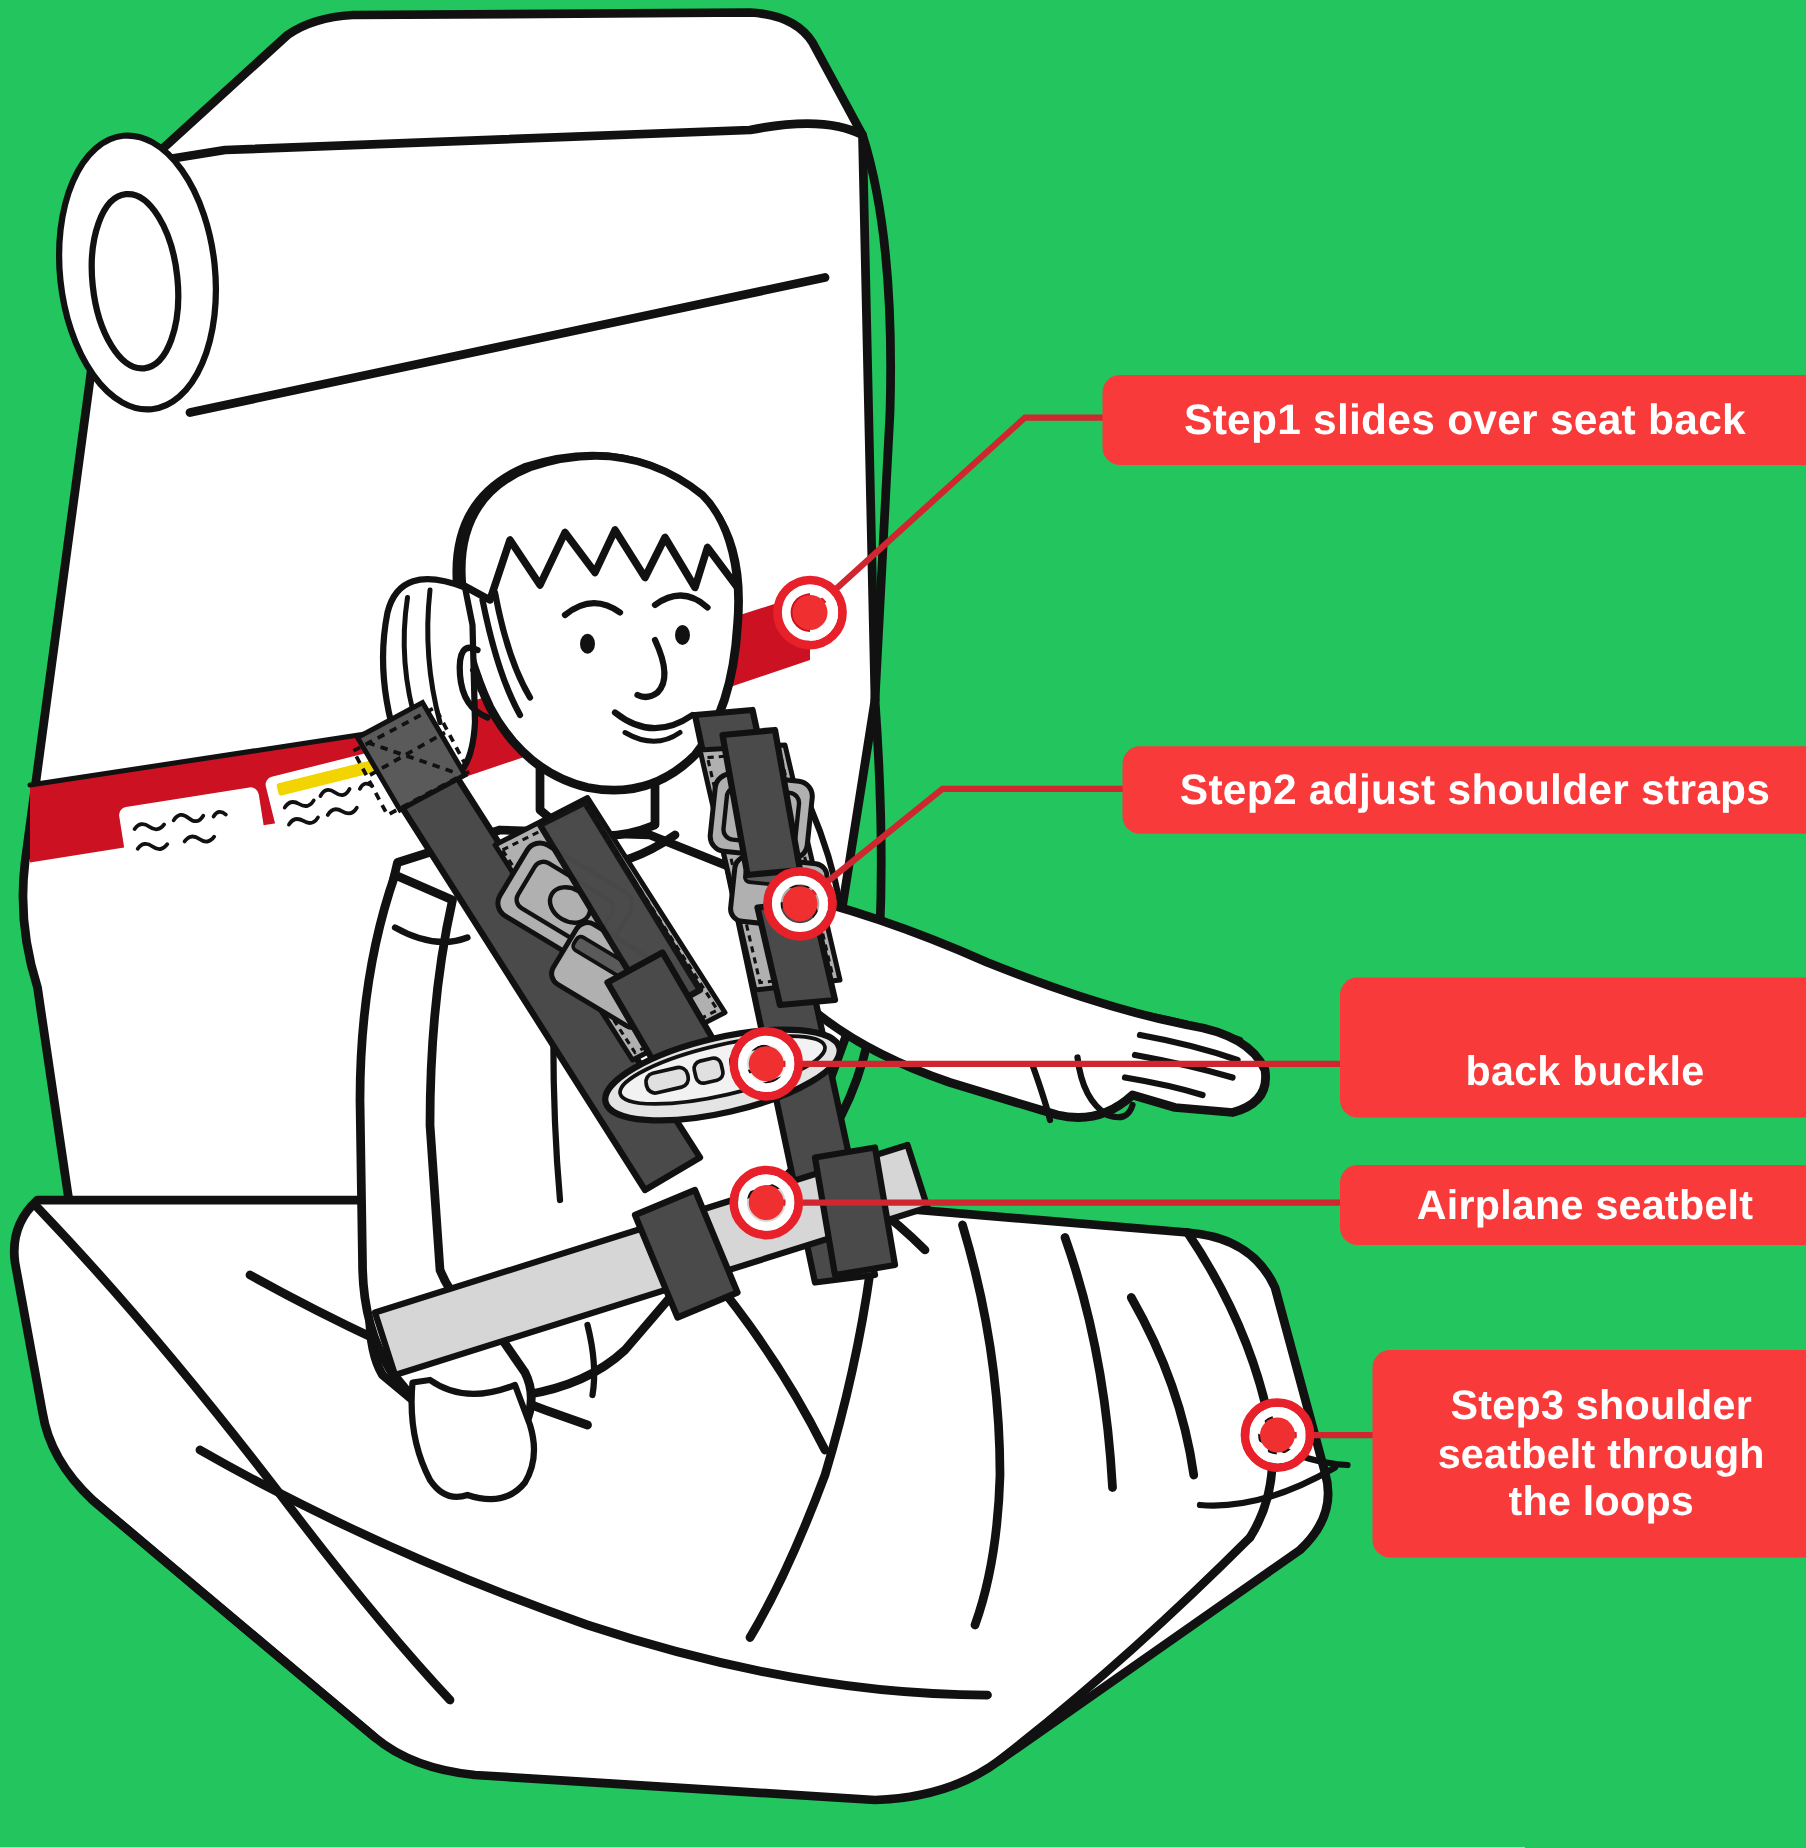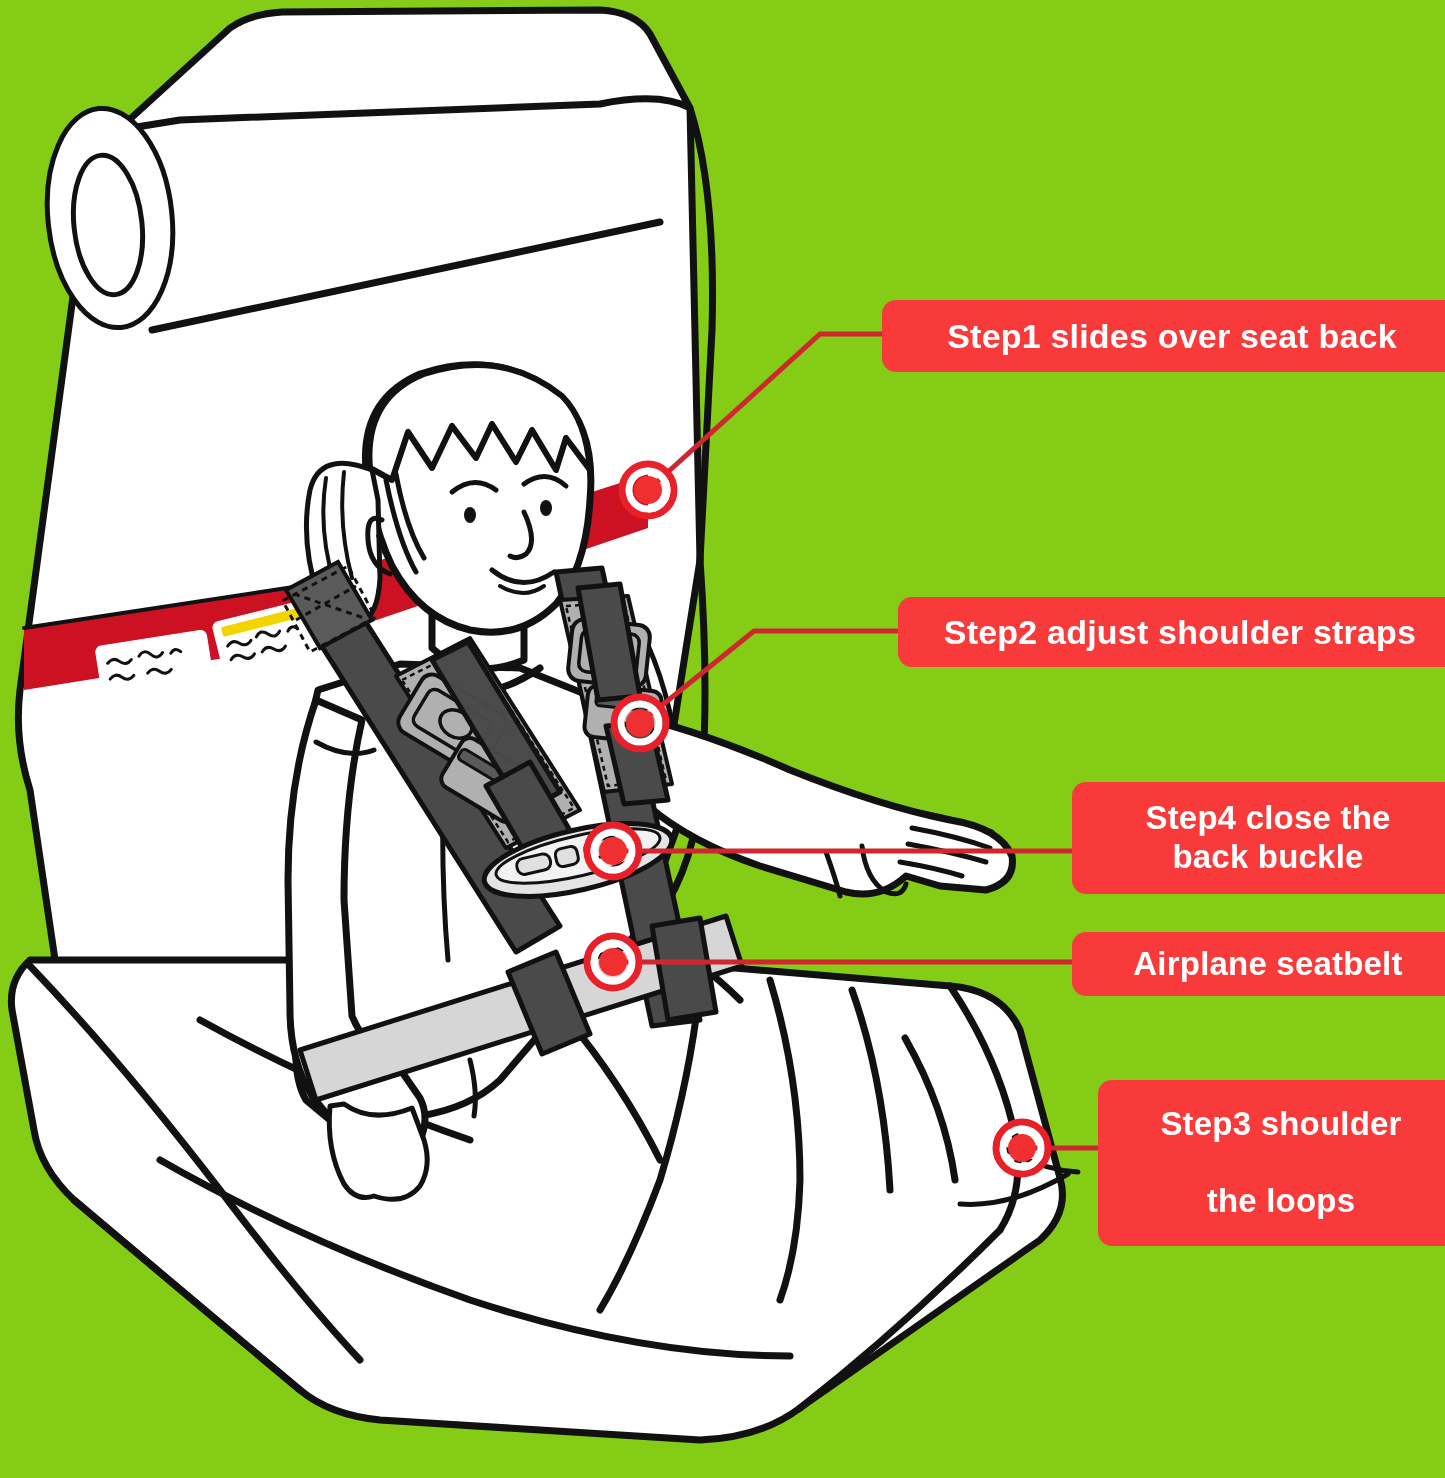--- a/index.html
+++ b/index.html
@@ -7,21 +7,21 @@
     padding: 0;
     background: #ffffff;
   }
   body {
     font-family: "Liberation Sans", sans-serif;
   }
   #stage {
     position: relative;
     width: 1445px;
     height: 1478px;
-    background: #84cc16;
+    background: #22c55e;
     overflow: hidden;
   }
   #diagram {
     position: absolute;
     left: 0;
     top: 0;
     width: 1445px;
     height: 1478px;
   }
   .callout-label {
@@ -319,28 +319,28 @@
       </g>
     </g>
   </svg>
 
   <div class="callout-label" id="label-step1">Step1 slides over seat back</div>
 
   <div class="callout-label" id="label-step2">Step2 adjust shoulder straps</div>
 
   <div class="callout-label" id="label-step4">
     <span style="display:block">
-      <span>Step4 close the</span><br>
+      <br>
       <span>back buckle</span>
     </span>
   </div>
 
   <div class="callout-label" id="label-airplane">Airplane seatbelt</div>
 
   <div class="callout-label" id="label-step3">
     <span style="display:block">
       <span>Step3 shoulder</span><br>
-      <br>
+      <span>seatbelt through</span><br>
       <span>the loops</span>
     </span>
   </div>
 
 </div>
 
 </body></html>

